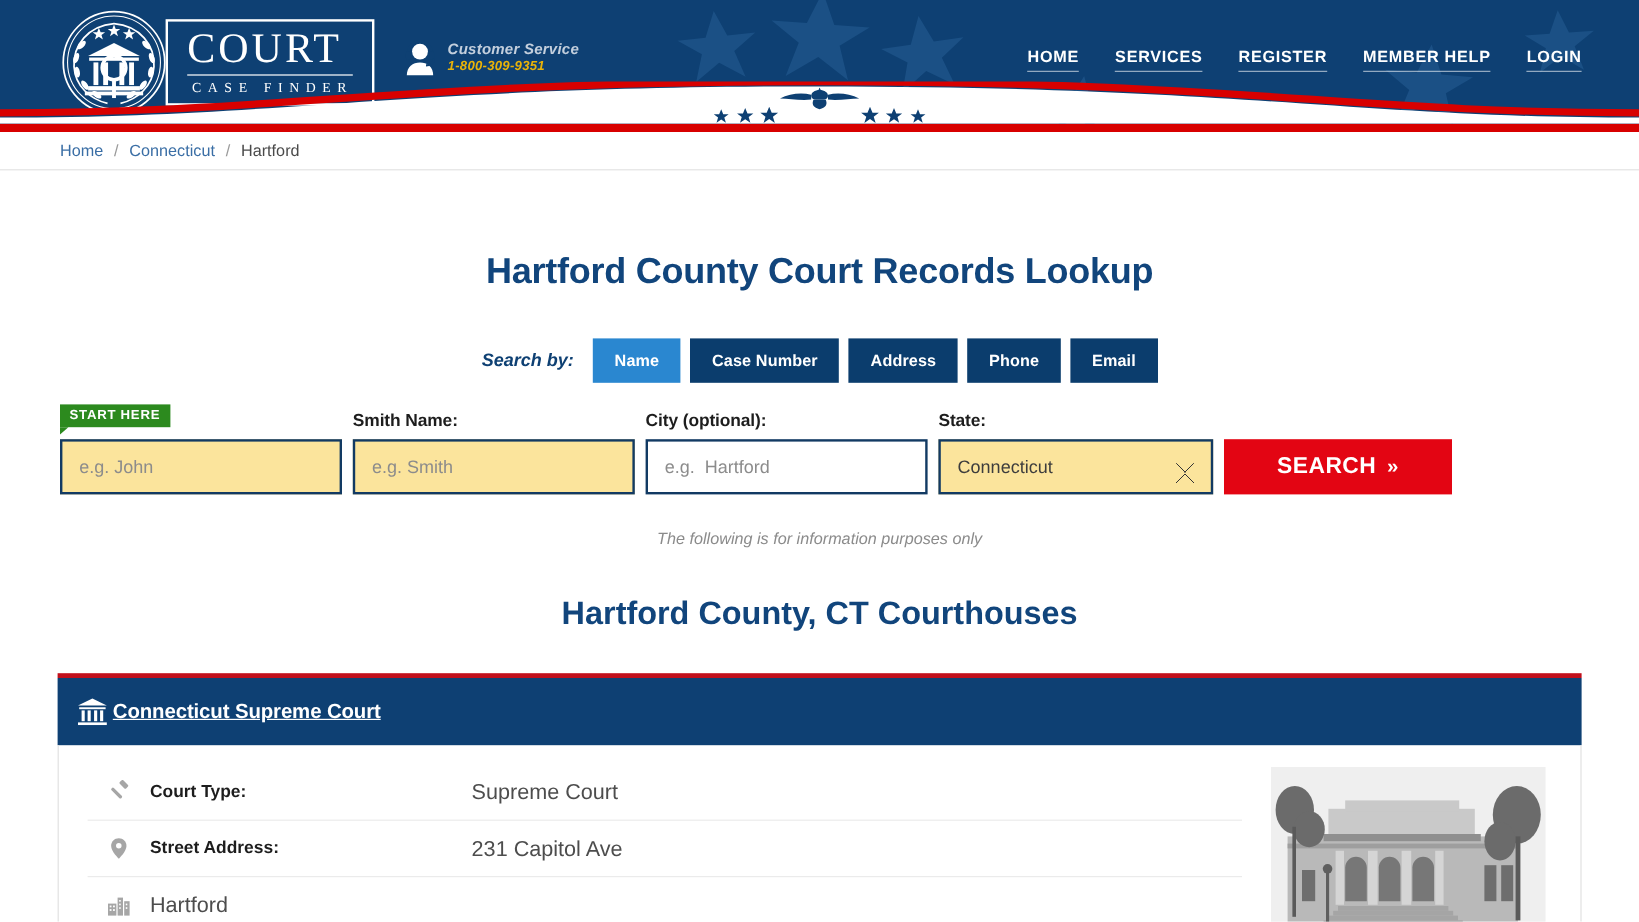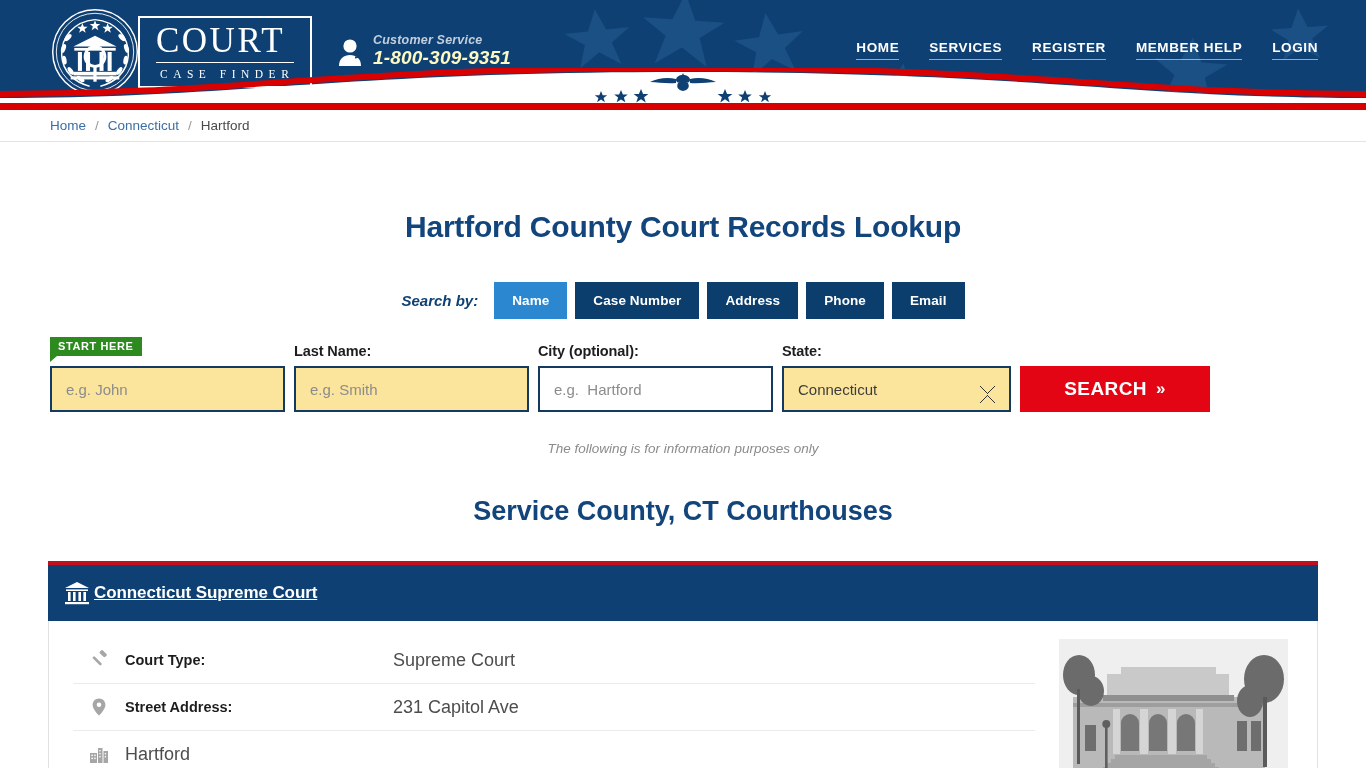--- a/index.html
+++ b/index.html
@@ -75,24 +75,24 @@
   .cs-icon { width: 28px; height: 30px; flex: 0 0 28px; }
   .cs-label {
     font-size: 12.5px;
     font-style: italic;
     font-weight: bold;
     color: #c3cfdd;
     line-height: 1.15;
     letter-spacing: .2px;
   }
   .cs-phone {
-    font-size: 19px;
+    font-size: 11px;
     font-style: italic;
     font-weight: bold;
-    color: #fef9c3;
+    color: #eab308;
     line-height: 1.15;
     letter-spacing: .2px;
   }
 
   .nav {
     position: absolute;
     right: 0; top: 40px;
     display: flex;
     align-items: center;
     gap: 30px;
@@ -473,21 +473,21 @@
     <div class="start-here">START HERE</div>
 
     <div class="form-row">
 
       <div class="field f-first">
         <label class="field-label">First Name:</label>
         <input type="text" placeholder="e.g. John" style="">
       </div>
 
       <div class="field f-last">
-        <label class="field-label">Last Name:</label>
+        <label class="field-label">Smith Name:</label>
         <input type="text" placeholder="e.g. Smith" style="">
       </div>
 
       <div class="field f-city white">
         <label class="field-label">City (optional):</label>
         <input type="text" placeholder="e.g.  Hartford" style="">
       </div>
 
       <div class="field f-state">
         <label class="field-label">State:</label>
@@ -498,21 +498,21 @@
 
       <button class="search-btn">
         <span>SEARCH</span>
         <span class="chev">»</span>
       </button>
     </div>
   </div>
 
   <div class="infoline">The following is for information purposes only</div>
 
-  <h2 class="subtitle">Service County, CT Courthouses</h2>
+  <h2 class="subtitle">Hartford County, CT Courthouses</h2>
 
   <div class="card">
     <div class="card-head">
       <svg class="bank-icon" viewBox="0 0 26 24">
         <polygon points="13,1 25,7 1,7" fill="#ffffff"></polygon>
         <rect x="2" y="8.4" width="22" height="1.6" fill="#ffffff"></rect>
         <rect x="4" y="11" width="2.6" height="9" fill="#ffffff"></rect>
         <rect x="9" y="11" width="2.6" height="9" fill="#ffffff"></rect>
         <rect x="14.4" y="11" width="2.6" height="9" fill="#ffffff"></rect>
         <rect x="19.4" y="11" width="2.6" height="9" fill="#ffffff"></rect>

